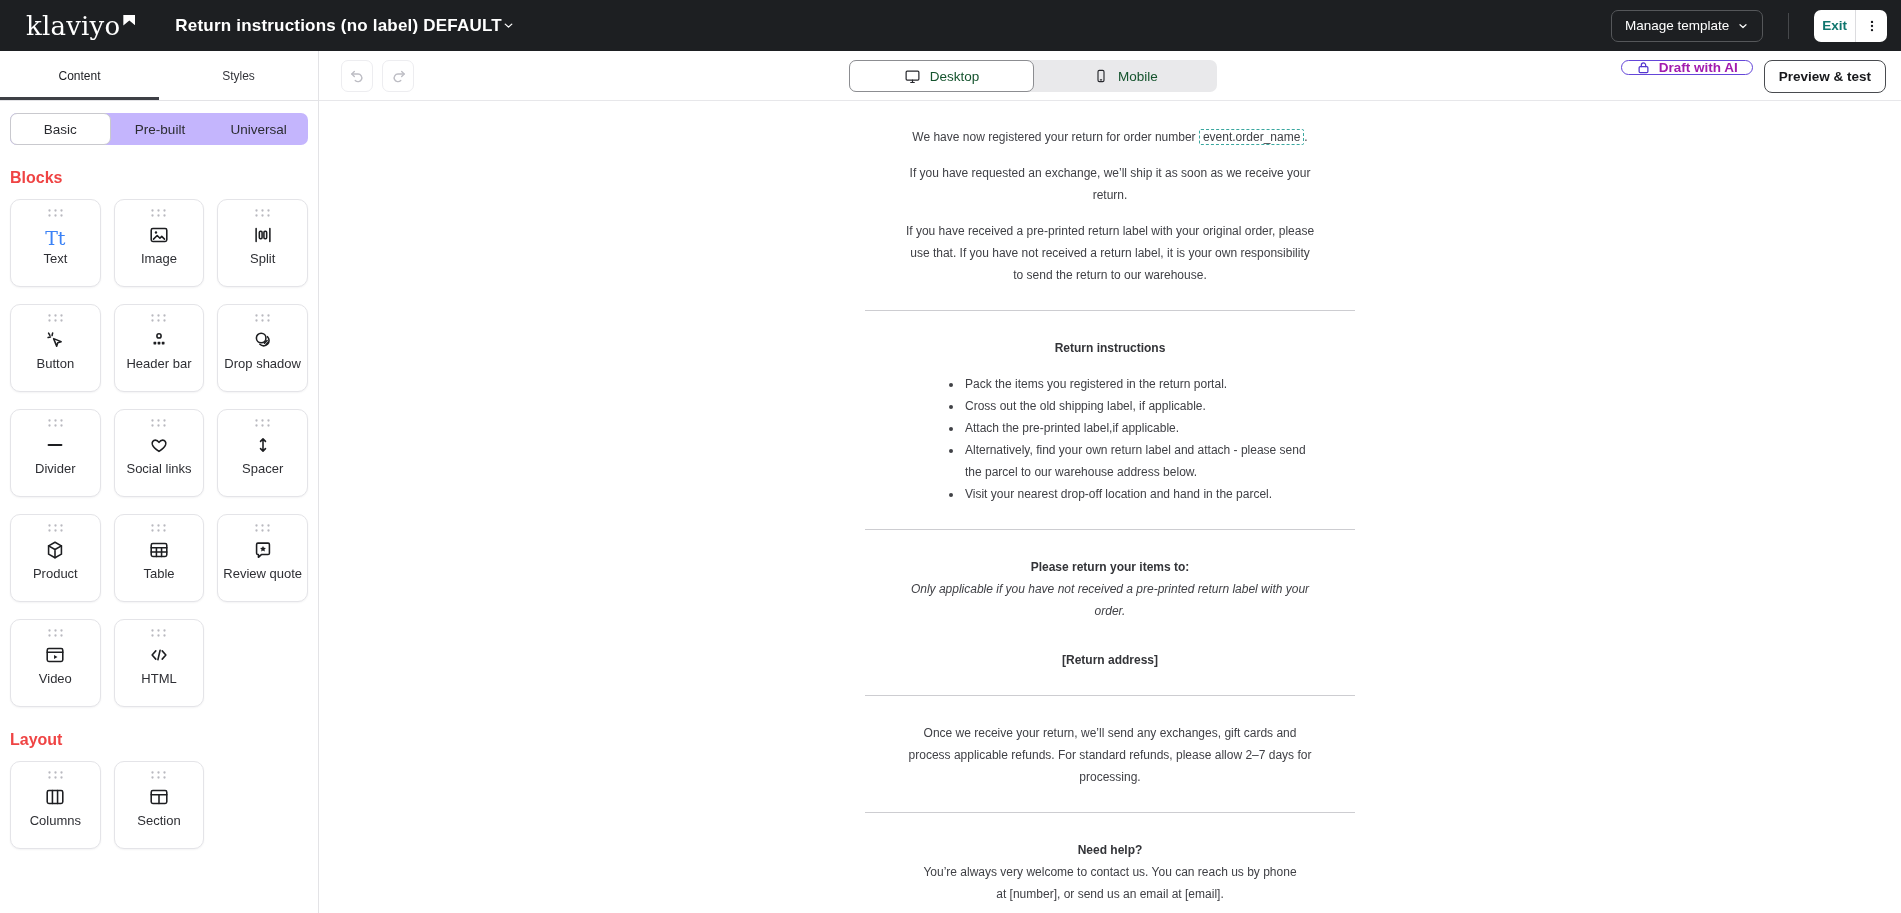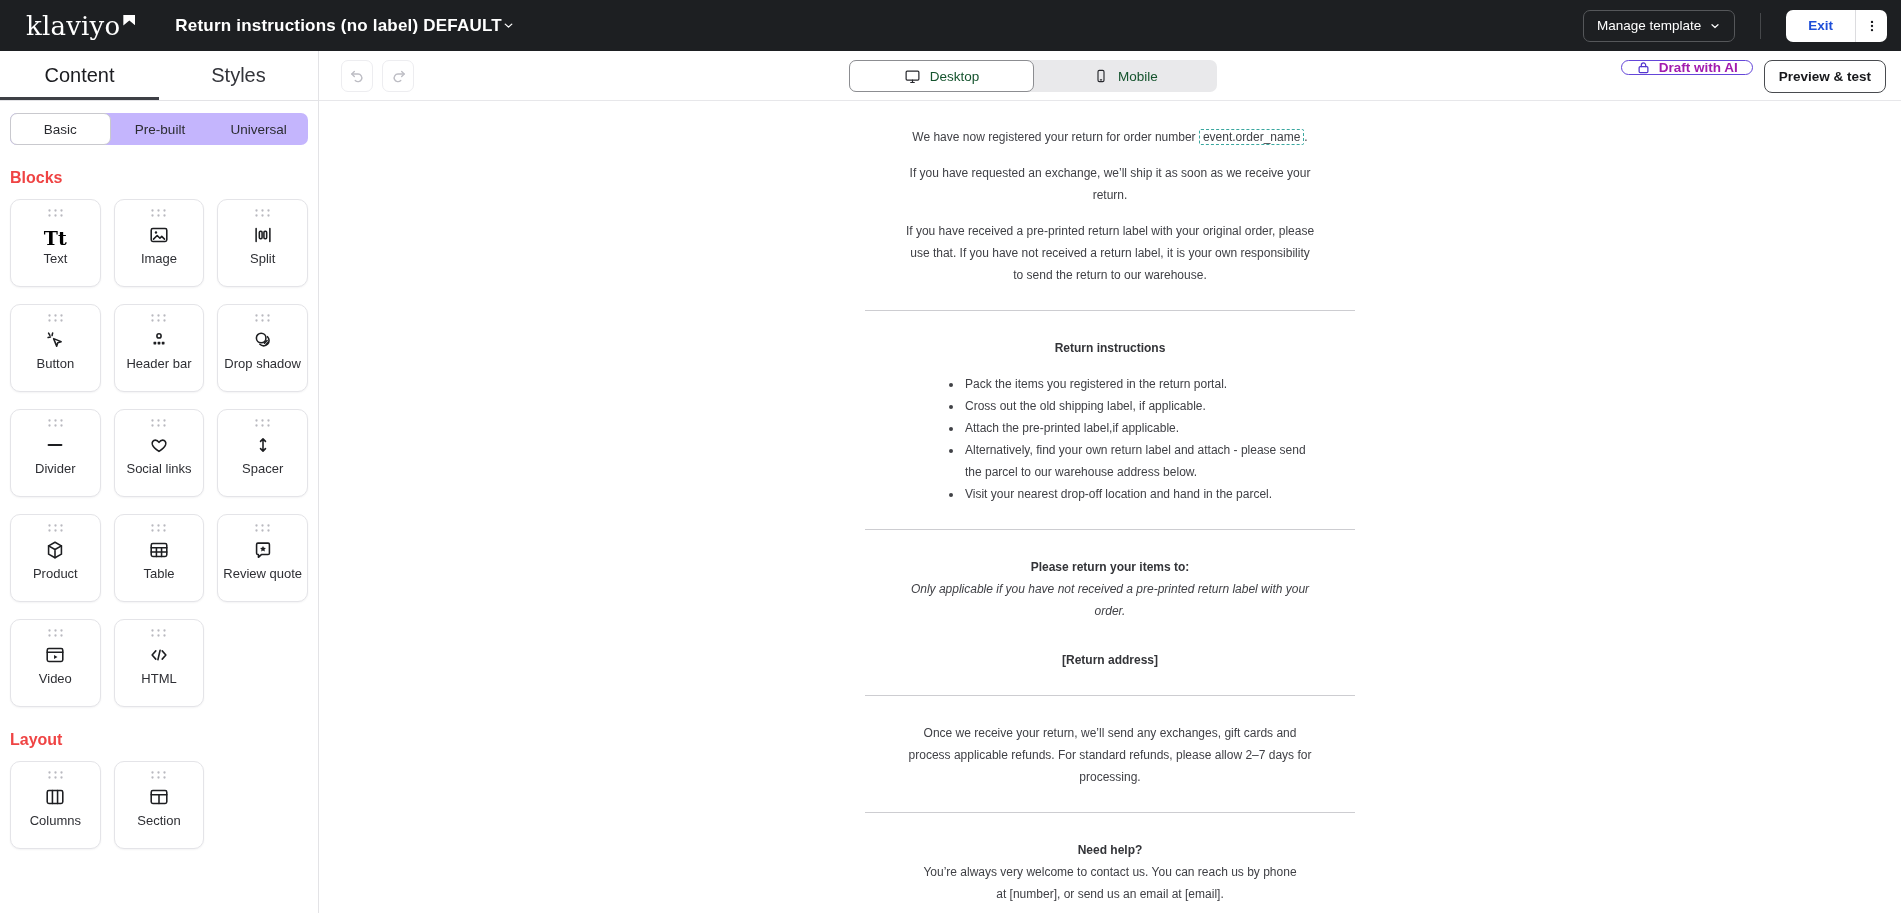--- a/index.html
+++ b/index.html
@@ -12,47 +12,47 @@
   .logo { display:flex; align-items:flex-start; gap:3px; margin-left:12px; }
   .logo-text { font-family:"DejaVu Serif", serif; font-size:26px; line-height:26px; color:#fff; letter-spacing:0.2px; }
   .logo-mark { width:12px; height:11px; background:#fff; margin-top:2px;
     clip-path:polygon(0 0,100% 0,100% 100%,50% 55%,0 100%); }
   .doc-title { margin-left:40px; font-size:17px; font-weight:600; letter-spacing:0.2px; display:flex; align-items:center; gap:0; }
   .topbar-right { margin-left:auto; display:flex; align-items:center; gap:25px; }
   .btn-manage { height:32px; border:1px solid #55575a; border-radius:7px; background:transparent;
     color:#fff; font-size:13.5px; display:flex; align-items:center; gap:8px; padding:0 13px; cursor:pointer; }
   .topbar-sep { width:1px; height:26px; background:#46484b; }
   .exit-group { height:32px; background:#fff; border-radius:7px; display:flex; align-items:stretch; overflow:hidden; }
-  .btn-exit { display:flex; align-items:center; padding:0 22px; font-size:13.5px; font-weight:600; color:#1d4ed8; cursor:pointer; }
+  .btn-exit { display:flex; align-items:center; padding:0 8px; font-size:13.5px; font-weight:600; color:#0f766e; cursor:pointer; }
   .exit-divider { width:1px; background:#dcdcdf; }
   .btn-kebab { width:31px; display:flex; align-items:center; justify-content:center; cursor:pointer; color:#141519; }
 
   
   .main { display:flex; height:862px; }
 
   
   .sidebar { width:319px; border-right:1px solid #e3e3e6; display:flex; flex-direction:column; background:#fff; }
   .tabs { height:50px; border-bottom:1px solid #e3e3e6; display:flex; flex:none; }
-  .tab { flex:1; display:flex; align-items:center; justify-content:center; font-size:20px;
+  .tab { flex:1; display:flex; align-items:center; justify-content:center; font-size:12px;
     color:#33343a; position:relative; cursor:pointer; }
   .tab.active { color:#1b1c20; font-weight:500; }
   .tab.active::after { content:""; position:absolute; left:0; right:0; bottom:0; height:3px; background:#3e4046; }
   .panel { flex:1; overflow:hidden; padding:12px 10px 0; }
   .segmented { display:flex; background:#c4b5fd; border-radius:7px; height:32px; }
   .seg { flex:1; display:flex; align-items:center; justify-content:center; font-size:13.5px; color:#2b2c31; cursor:pointer; border-radius:7px; }
   .seg.selected { background:#fff; border:1px solid #c9c9ce; }
   .section-heading { font-size:16px; font-weight:700; color:#ef4444; margin:24px 0 12px 0; }
   .grid { display:grid; grid-template-columns:repeat(3,1fr); gap:17px 13px; }
   .grid.two { grid-template-columns:repeat(3,1fr); }
   .card { background:#fff; border:1px solid #e4e4e8; border-radius:10px; height:88px;
     display:flex; flex-direction:column; align-items:center; cursor:pointer;
     box-shadow:0 1px 2px rgba(25,25,35,0.05); }
   .drag { margin-top:8px; height:10px; color:#b9b9bf; display:flex; }
   .cicon { height:27px; display:flex; align-items:center; justify-content:center; margin-top:3px; color:#1d1e21; }
-  .tticon { font-family:"DejaVu Serif", serif; font-size:19px; font-weight:700; color:#000000; line-height:1;margin-top:8px; }
+  .tticon { font-family:"DejaVu Serif", serif; font-size:19px; font-weight:400; color:#3b82f6; line-height:1;margin-top:8px; }
   .clabel { font-size:13px; color:#2e2f34; margin-top:3px; }
 
   
   .canvas { flex:1; position:relative; background:#fff; }
   .canvas-toolbar { height:50px; border-bottom:1px solid #e7e7ea; position:relative; background:#fff; }
   .undo-redo { position:absolute; left:22px; top:9px; display:flex; gap:9px; }
   .icon-btn { width:32px; height:32px; border:1px solid #ededf0; border-radius:7px; background:#fff;
     display:flex; align-items:center; justify-content:center; color:#bdbdc4; cursor:pointer; }
   .device-toggle { position:absolute; left:530px; top:9px; width:368px; height:32px; display:flex;
     background:#e9e9eb; border-radius:7px; }

